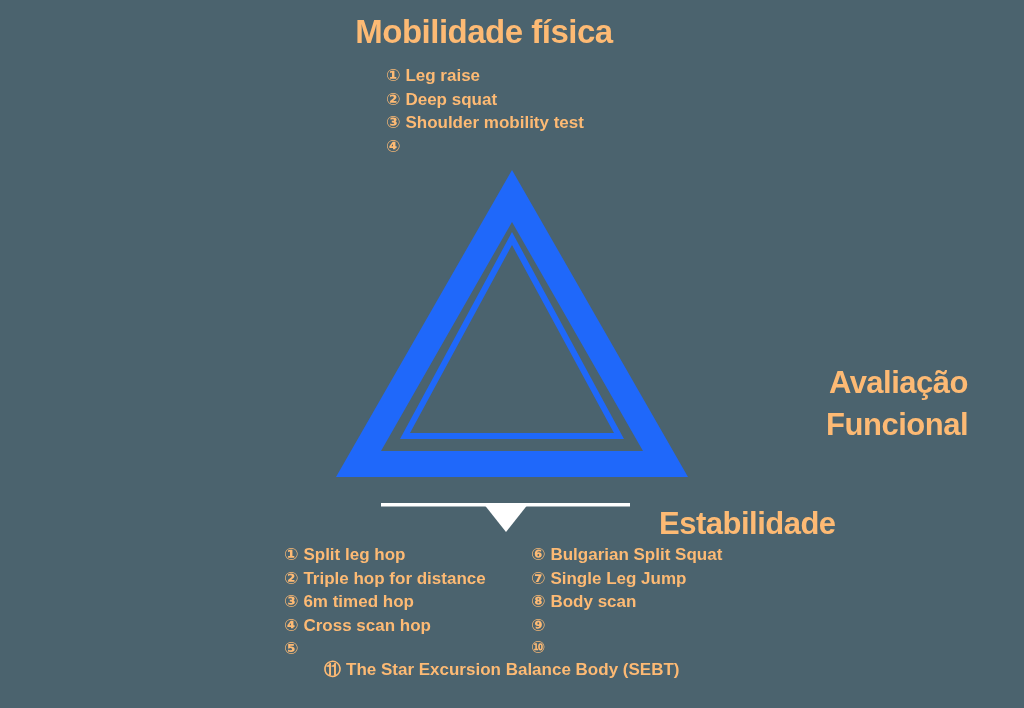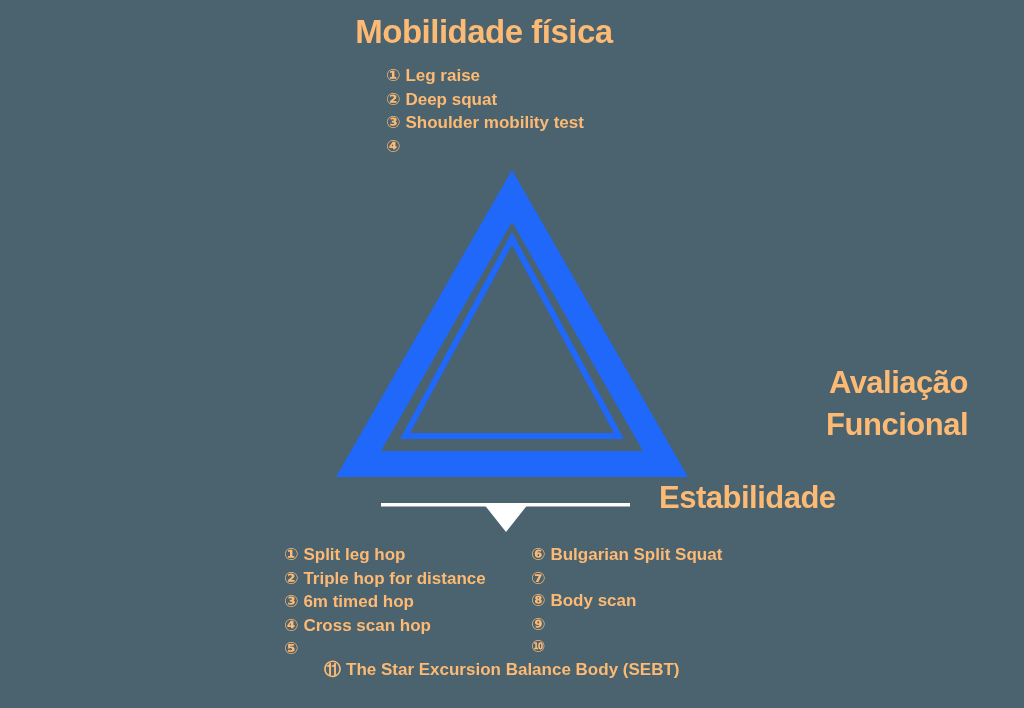--- a/index.html
+++ b/index.html
@@ -24,21 +24,21 @@
     text-align:right;
     font-size:31px;font-weight:bold;line-height:42px;letter-spacing:-0.5px;
     white-space:pre-line;
     margin-top:40px;
   }
   .vertex-label{
     position:absolute;
     font-size:31px;font-weight:bold;line-height:36px;letter-spacing:-0.5px;
   }
   .vertex-label.left{left:196px;top:484px;}
-  .vertex-label.right{left:659px;top:480px;}
+  .vertex-label.right{left:659px;top:506px;}
   .test-list{
     position:absolute;
     font-size:17px;font-weight:bold;line-height:22.5px;
   }
   .test-list.top{left:386px;top:64px;}
   .test-list.bottom-left{left:284px;top:543px;}
   .test-list.bottom-right{left:531px;top:543px;}
   .test-list.footer{left:324px;top:658px;}
   .li{display:flex;align-items:baseline;white-space:nowrap;}
   .num{margin-right:5px;font-family:"DejaVu Sans",sans-serif;}
@@ -106,20 +106,21 @@
     </div>
   </div>
 
   <div class="test-list bottom-right">
     <div class="li">
       <span class="num">⑥</span>
       <span class="txt">Bulgarian Split Squat</span>
     </div>
     <div class="li">
       <span class="num">⑦</span>
+      <span class="txt">Single Leg Jump</span>
     </div>
     <div class="li">
       <span class="num">⑧</span>
       <span class="txt">Body scan</span>
     </div>
     <div class="li">
       <span class="num">⑨</span>
     </div>
     <div class="li">
       <span class="num">⑩</span>

